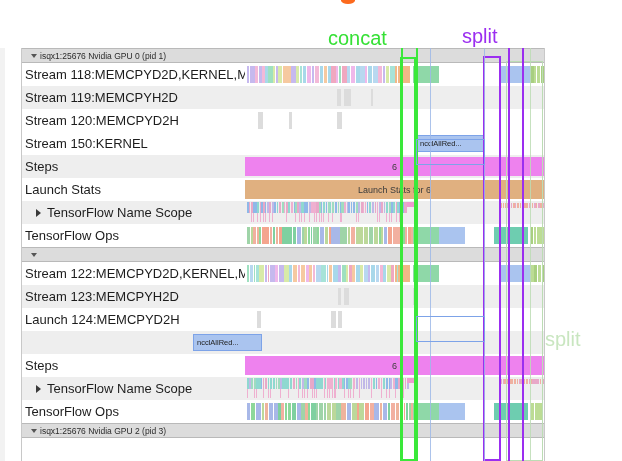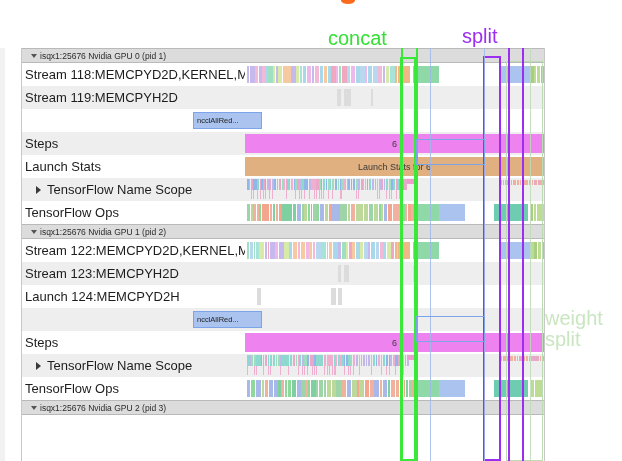--- a/index.html
+++ b/index.html
@@ -145,21 +145,21 @@
   }
 </style>
 </head>
 <body>
 
 <div id="root">
 
   <div class="annot annot-concat">concat</div>
   <div class="annot annot-split">split</div>
   <div class="annot annot-nccl">nccl</div>
-  <div class="annot annot-weight"><span>weight</span><br><span>split</span></div>
+  <div class="annot annot-weight"><br><span>split</span></div>
   <div class="annot-orange-tick"></div>
 
   <div class="scrollbar-left"></div>
 
   <div id="panel">
       <div class="grp-header">
         <span class="caret"></span>
         <span>isqx1:25676 Nvidia GPU 0 (pid 1)</span>
       </div>
       <div class="row">
@@ -223,20 +223,33 @@
         <div class="label">
           <span>Stream 119:MEMCPYH2D</span>
         </div>
         <div class="track">
           <div class="seg" style="left: 91.6312px; width: 4.55012px; background: rgb(220, 220, 220);"></div>
           <div class="seg" style="left: 125.933px; width: 2.54078px; background: rgb(220, 220, 220);"></div>
           <div class="seg" style="left: 99.3867px; width: 6.55846px; background: rgb(220, 220, 220);"></div>
         </div>
       </div>
       <div class="row">
+        <div class="label">
+          <span>Stream 120:MEMCPYD2H</span>
+        </div>
+        <div class="track">
+          <div class="seg" style="left: 91.7319px; width: 5.00364px; background: rgb(220, 220, 220);"></div>
+          <div class="seg" style="left: 43.9572px; width: 2.72586px; background: rgb(220, 220, 220);"></div>
+          <div class="seg" style="left: 12.668px; width: 5.29701px; background: rgb(220, 220, 220);"></div>
+        </div>
+      </div>
+      <div class="row">
+        <div class="label">
+          <span>Stream 150:KERNEL</span>
+        </div>
         <div class="track">
           <div class="nccl-box" style="left: 171px; width: 69px;">ncclAllRed...</div>
         </div>
       </div>
       <div class="row alt steps-row">
         <div class="label">
           <span>Steps</span>
         </div>
         <div class="track">
           <div class="steps-bar" style="width: 299px;">6</div>
@@ -435,21 +448,20 @@
           <div class="seg" style="left: 194px; width: 26px; background: rgb(170, 196, 239);"></div>
           <div class="seg" style="left: 249px; width: 34px; background: rgb(110, 205, 176);"></div>
           <div class="seg" style="left: 286px; width: 2.41477px; background: rgb(168, 207, 128);"></div>
           <div class="seg" style="left: 289.115px; width: 2.06743px; background: rgb(188, 220, 148);"></div>
           <div class="seg" style="left: 291.882px; width: 3.82962px; background: rgb(188, 220, 148);"></div>
           <div class="seg" style="left: 296.412px; width: 2.64878px; background: rgb(188, 220, 148);"></div>
         </div>
       </div>
       <div class="grp-header">
         <span class="caret"></span>
-        <span>isqx1:25676 Nvidia GPU 1 (pid 2)</span>
       </div>
       <div class="row">
         <div class="label">
           <span>Stream 122:MEMCPYD2D,KERNEL,MI</span>
         </div>
         <div class="track">
           <div class="seg" style="left: 2px; width: 2.47409px; background: rgb(159, 224, 192);"></div>
           <div class="seg" style="left: 5.07409px; width: 3.08457px; background: rgb(184, 216, 240);"></div>
           <div class="seg" style="left: 8.75866px; width: 1.60115px; background: rgb(159, 224, 192);"></div>
           <div class="seg" style="left: 10.9598px; width: 2.64367px; background: rgb(167, 227, 216);"></div>

